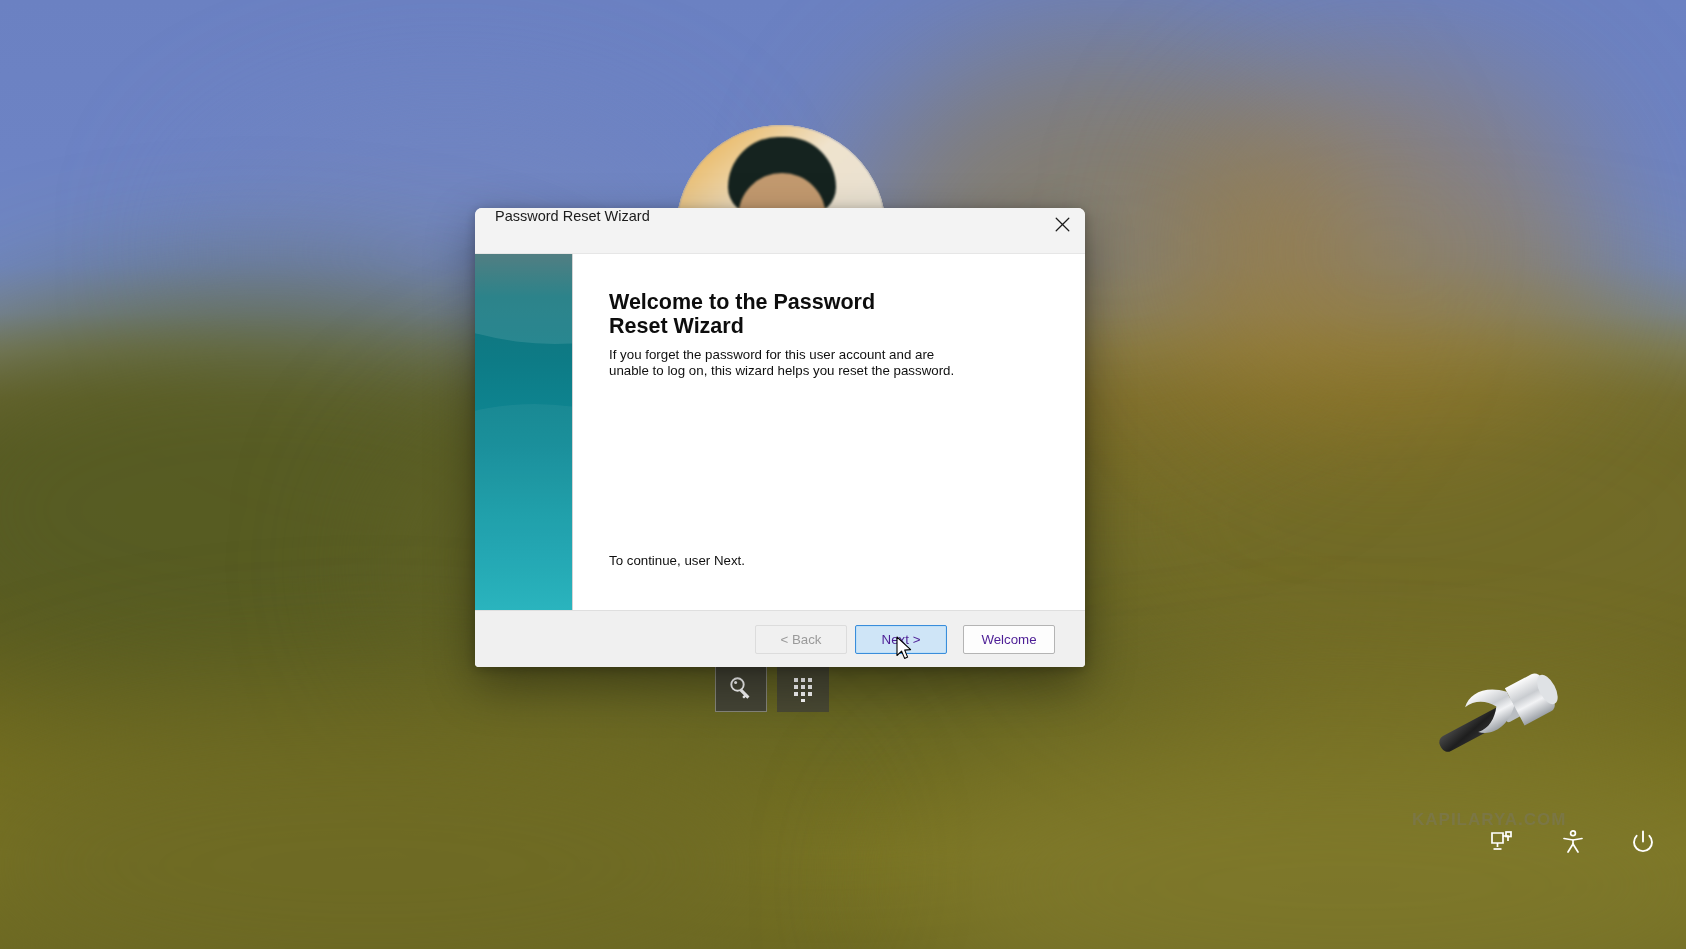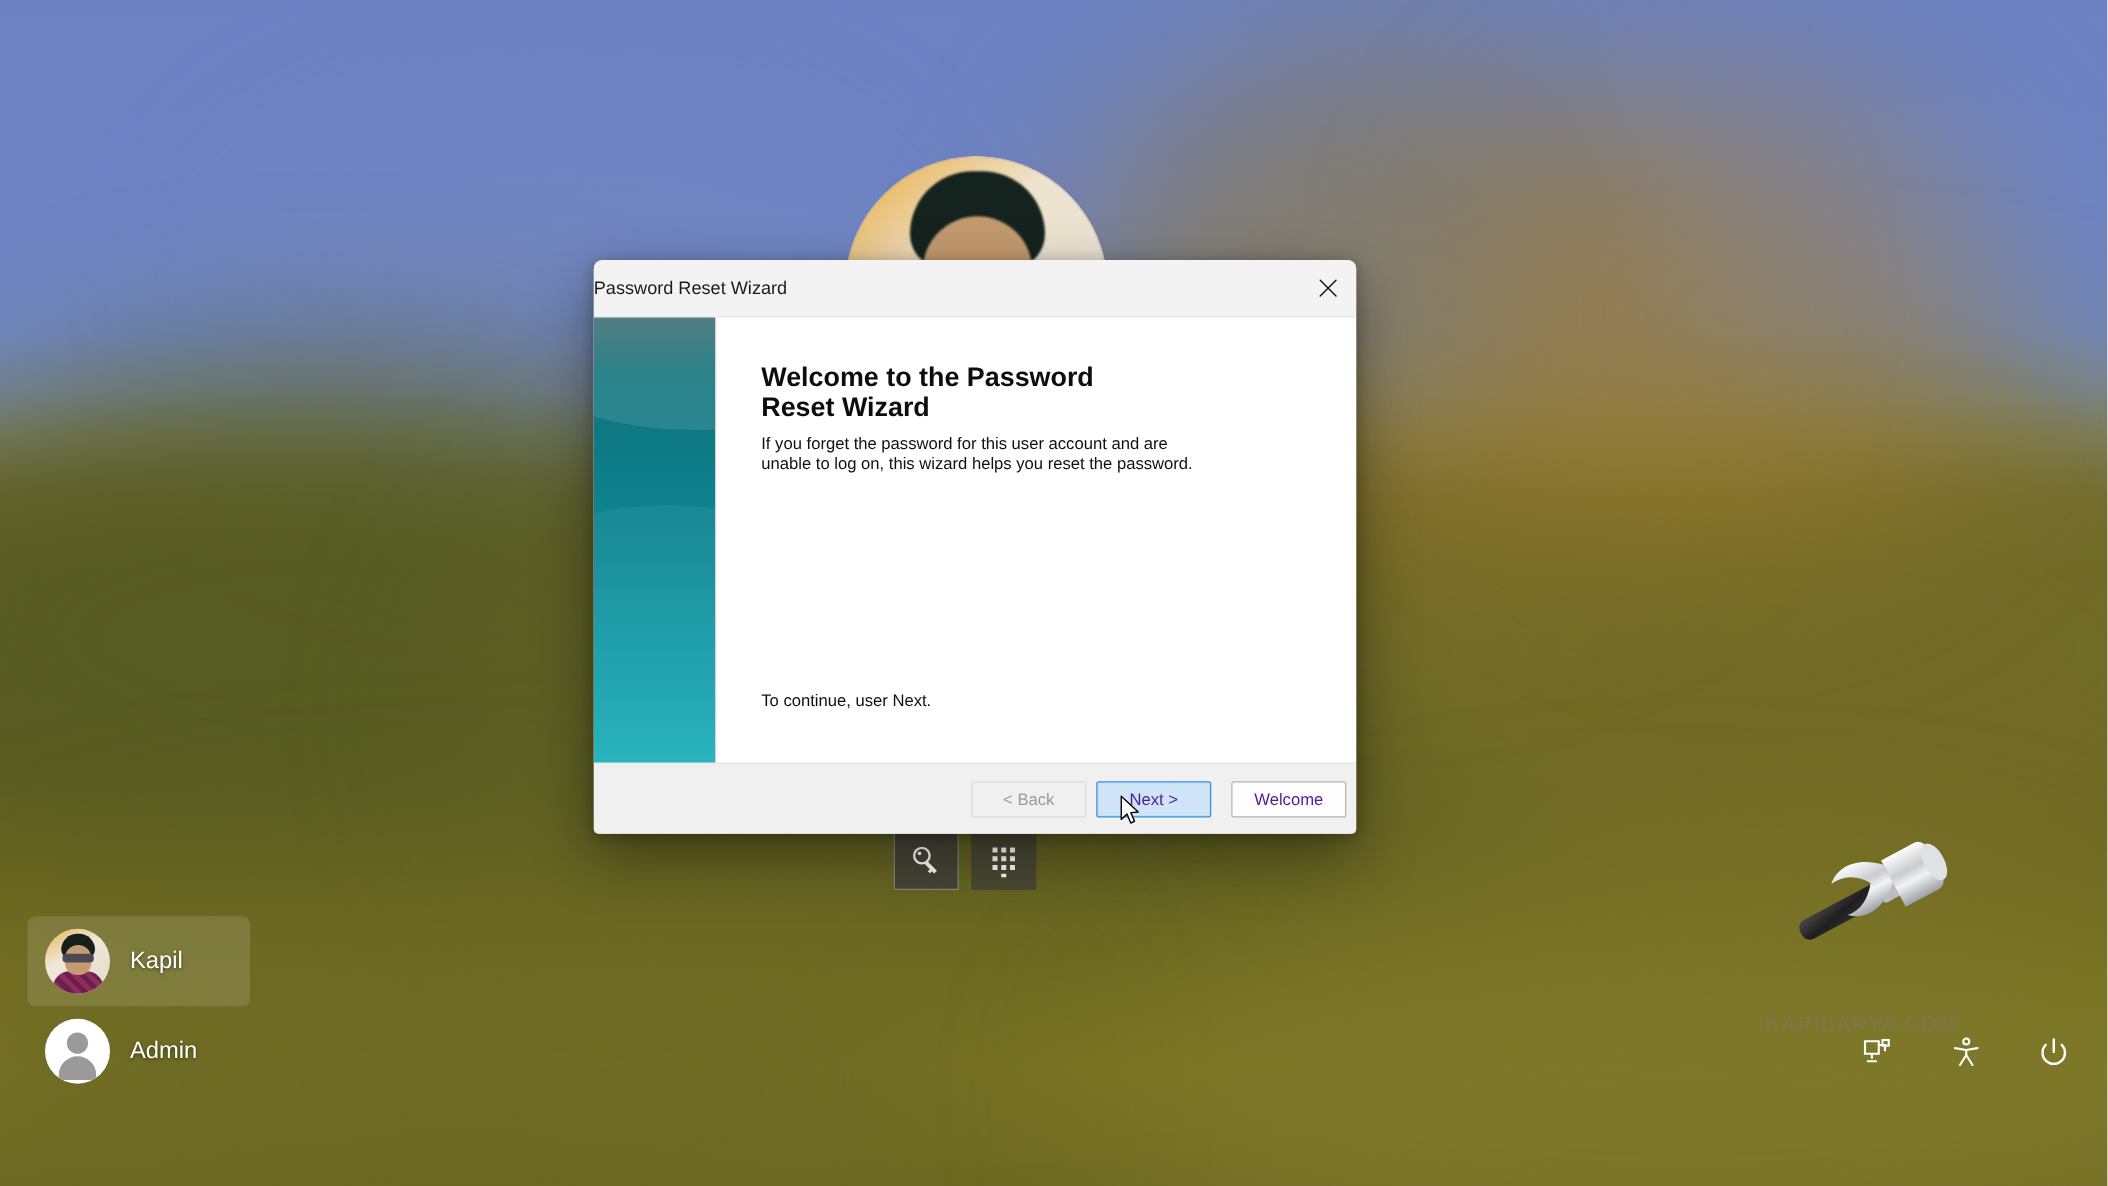--- a/index.html
+++ b/index.html
@@ -199,22 +199,22 @@
     box-shadow: 0 18px 48px rgba(0,0,0,.38), 0 2px 12px rgba(0,0,0,.25);
     overflow: hidden;
     display: flex;
     flex-direction: column;
   }
   #titlebar {
     height: 46px;
     background: #f3f3f3;
     border-bottom: 1px solid #e6e6e6;
     display: flex;
-    align-items: center;
-    padding-left: 0;
+    align-items: flex-start;
+    padding-left: 20px;
     flex: 0 0 auto;
   }
   #title-text {
     font-size: 14.5px;
     color: #1b1b1b;
     font-family: "Liberation Sans", sans-serif;
   }
   #close-btn {
     margin-left: auto;
     width: 46px;
@@ -298,21 +298,21 @@
     font-family: "Liberation Sans", sans-serif;
   }
 
   #wiz-footer {
     height: 56px;
     flex: 0 0 56px;
     background: #f0f0f0;
     display: flex;
     align-items: center;
     justify-content: flex-end;
-    padding-right: 8px;
+    padding-right: 30px;
     gap: 0;
   }
   .wiz-btn {
     height: 29px;
     min-width: 92px;
     font-size: 13.3px;
     font-family: "Liberation Sans", sans-serif;
     background: #fdfdfd;
     border: 1px solid #b4b4b4;
     color: #4c1d95;
@@ -387,41 +387,20 @@
           <rect x="18" y="11" width="4" height="4"></rect>
           <rect x="4" y="18" width="4" height="4"></rect>
           <rect x="11" y="18" width="4" height="4"></rect>
           <rect x="18" y="18" width="4" height="4"></rect>
           <rect x="11" y="25" width="4" height="3"></rect>
         </g>
       </svg>
     </div>
   </div>
 
-  <div id="user-list">
-
-    <div class="user-tile selected">
-      <div class="user-avatar photo">
-        <div class="ua-shirt"></div>
-        <div class="ua-hair"></div>
-        <div class="ua-face"></div>
-        <div class="ua-glass"></div>
-      </div>
-      <span class="user-name">Kapil</span>
-    </div>
-
-    <div class="user-tile">
-      <div class="user-avatar">
-        <div class="ua-generic-head"></div>
-        <div class="ua-generic-body"></div>
-      </div>
-      <span class="user-name">Admin</span>
-    </div>
-
-  </div>
 
   <div id="sys-icons">
     <div class="sys-icon">
       <svg width="26" height="24" viewBox="0 0 26 24" aria-hidden="true">
         <path d="M2 3 h11 v10 h-11 z" fill="none" stroke="#fff" stroke-width="1.7"></path>
         <path d="M7.5 13 v4" stroke="#fff" stroke-width="1.7"></path>
         <path d="M3.5 19 h8" stroke="#fff" stroke-width="1.7"></path>
         <path d="M13 6 h5 v5" fill="none" stroke="#fff" stroke-width="1.7"></path>
         <rect x="16" y="2" width="5" height="4.5" fill="none" stroke="#fff" stroke-width="1.7"></rect>
       </svg>

